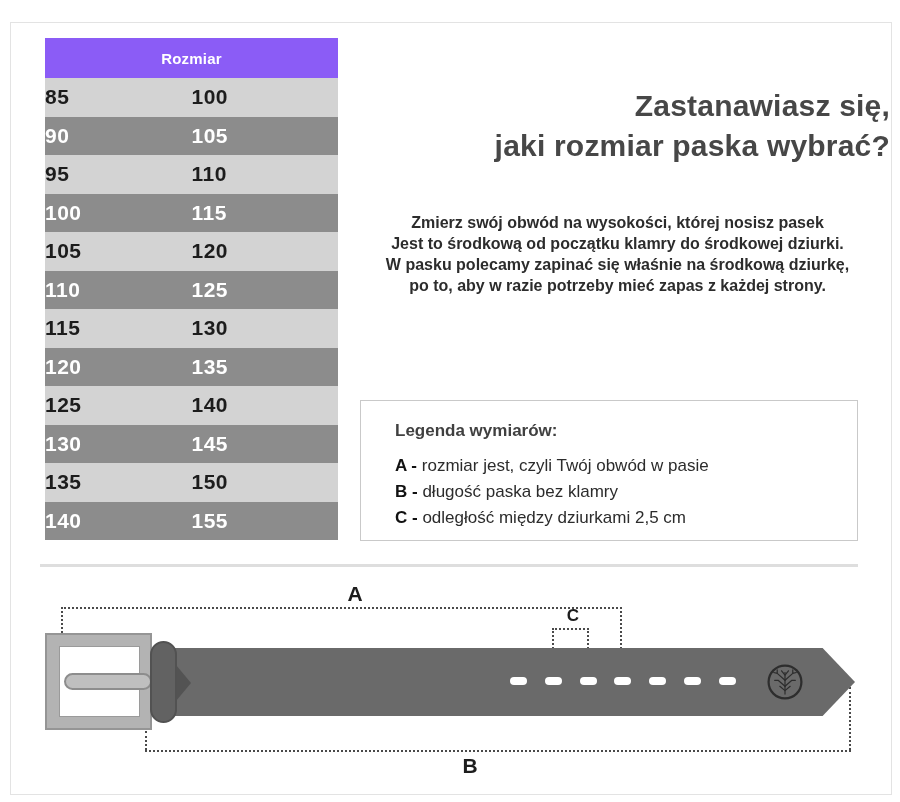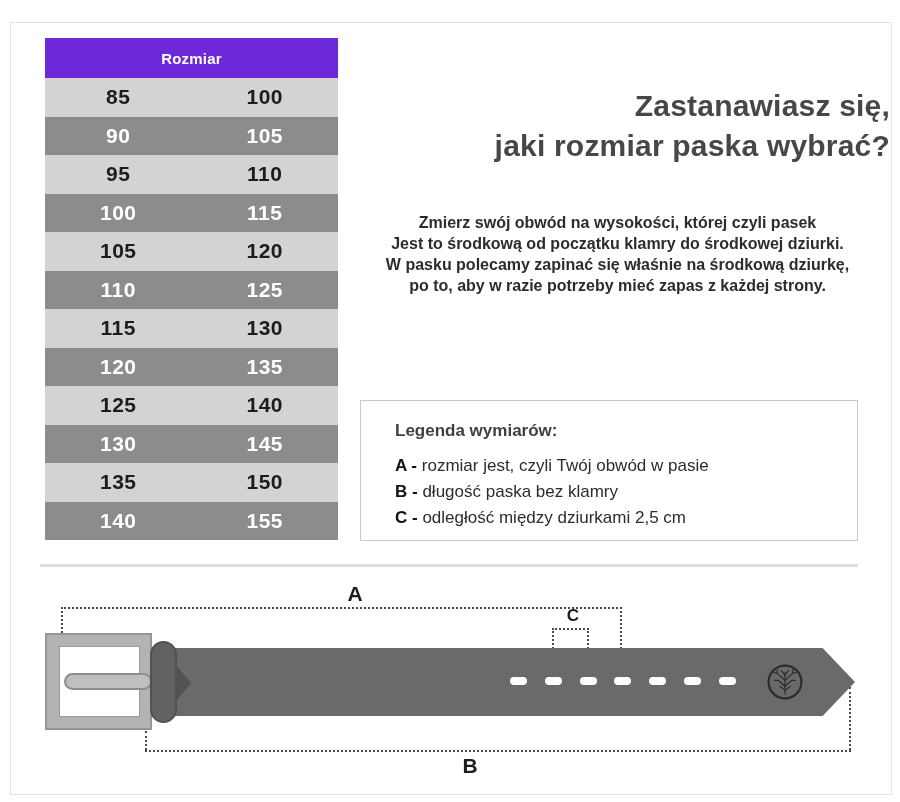--- a/index.html
+++ b/index.html
@@ -8,28 +8,28 @@
     font-family:"Liberation Sans",sans-serif;
   }
   .card-border{
     position:absolute;left:10px;top:22px;width:880px;height:771px;
     border:1px solid #e3e3e3;background:transparent;
   }
 
   
   .size-table{position:absolute;left:45px;top:38px;width:293px;}
   .t-header{
-    display:flex;height:40px;background:#6d28d9;color:#ffffff;
+    display:flex;height:40px;background:#8b5cf6;color:#ffffff;
     align-items:center;text-align:center;
   }
   .t-header .t-cell{flex:1;}
   .h1{font-size:15px;font-weight:bold;letter-spacing:.2px;}
   .h2a{font-size:14.5px;font-weight:bold;line-height:16px;}
   .h2b{font-size:12px;font-weight:bold;line-height:13px;color:#f2f2f2;}
-  .t-row{display:flex;height:38.5px;align-items:center;text-align:center;}
+  .t-row{display:flex;height:38.5px;align-items:center;}
   .t-row .t-cell{flex:1;font-size:21px;font-weight:bold;letter-spacing:.5px;}
   .t-row.light{background:#d3d3d3;color:#1c1c1c;}
   .t-row.dark{background:#8c8c8c;color:#ffffff;}
 
   
   .main-title{
     position:absolute;left:330px;top:86px;width:560px;text-align:right;
     font-size:30px;font-weight:bold;color:#474747;line-height:40px;letter-spacing:.2px;
   }
   .intro{
@@ -155,21 +155,21 @@
       <div class="t-cell">155</div>
     </div>
   </div>
 
   <div class="main-title">
     <div>Zastanawiasz się,</div>
     <div>jaki rozmiar paska wybrać?</div>
   </div>
 
   <div class="intro">
-    <div>Zmierz swój obwód na wysokości, której czyli pasek</div>
+    <div>Zmierz swój obwód na wysokości, której nosisz pasek</div>
     <div>Jest to środkową od początku klamry do środkowej dziurki.</div>
     <div>W pasku polecamy zapinać się właśnie na środkową dziurkę,</div>
     <div>po to, aby w razie potrzeby mieć zapas z każdej strony.</div>
   </div>
 
   <div class="legend-box">
     <div class="legend-title">Legenda wymiarów:</div>
     <div class="legend-items">
       <div><b>A -</b> <span>rozmiar jest, czyli Twój obwód w pasie</span></div>
       <div><b>B -</b> <span>długość paska bez klamry</span></div>

